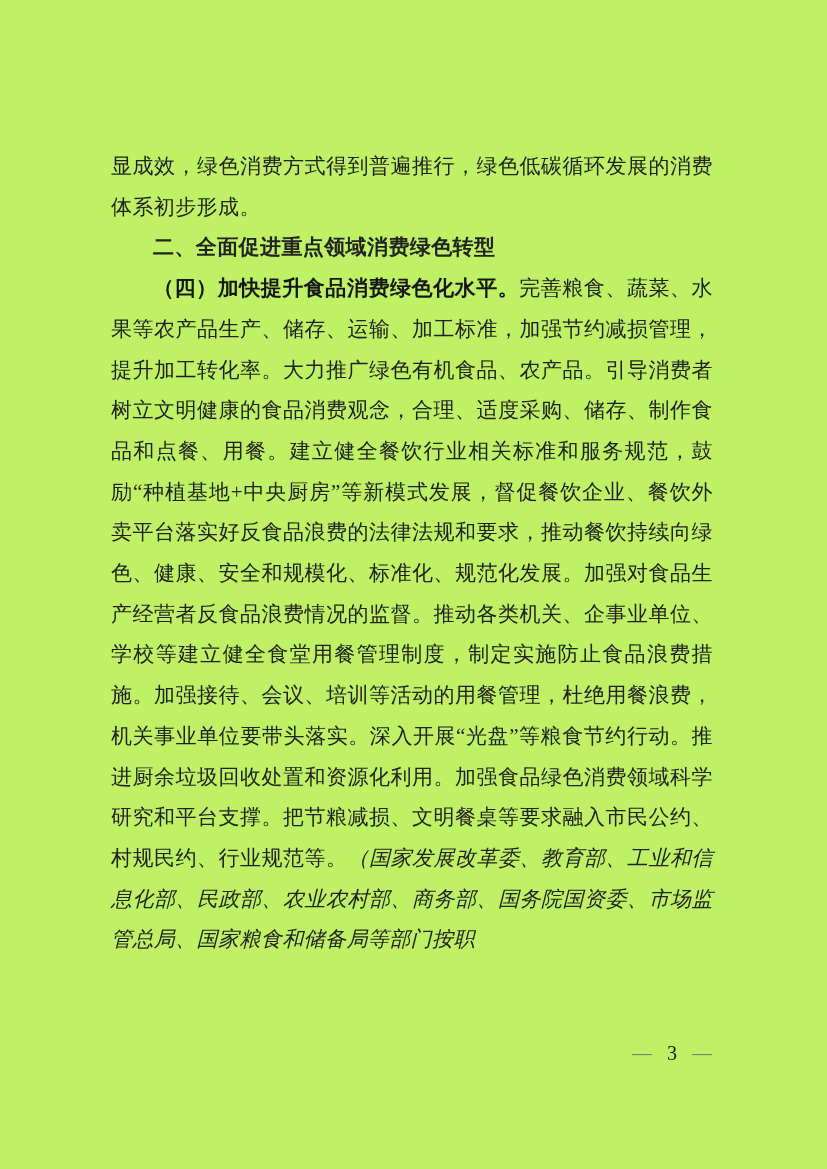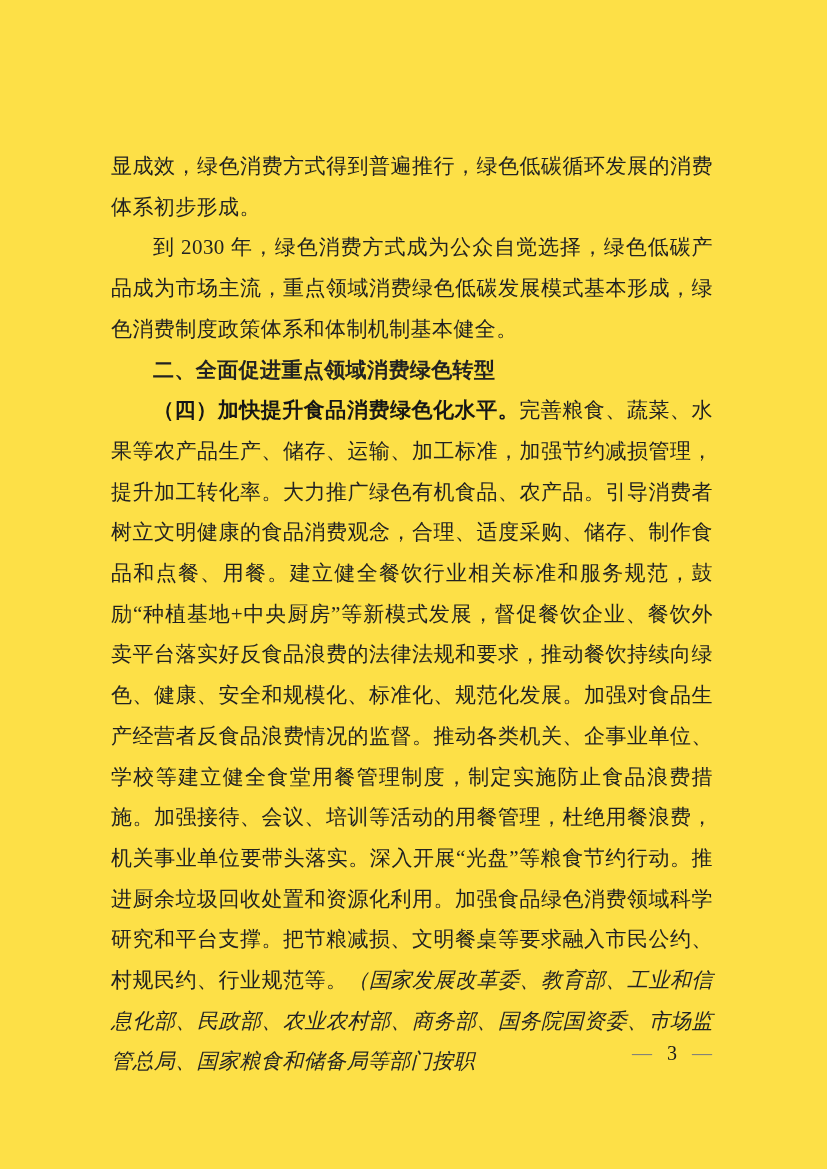--- a/index.html
+++ b/index.html
@@ -5,21 +5,21 @@
   * { margin: 0; padding: 0; box-sizing: border-box; }
 
   html, body {
     background: #e8e8e8;
   }
 
   .page {
     position: relative;
     width: 827px;
     height: 1169px;
-    background: #fde047;
+    background: #bef264;
     margin: 0 auto;
     overflow: hidden;
     font-family: "Liberation Serif", "DejaVu Serif", serif;
   }
 
   .content {
     position: absolute;
     left: 111px;
     top: 146px;
     width: 602px;
@@ -78,21 +78,20 @@
 </style>
 </head>
 <body>
 
 <div class="page">
 
   <div class="content">
 
     <p>显成效，绿色消费方式得到普遍推行，绿色低碳循环发展的消费体系初步形成。</p>
 
-    <p class="indent">到 2030 年，绿色消费方式成为公众自觉选择，绿色低碳产品成为市场主流，重点领域消费绿色低碳发展模式基本形成，绿色消费制度政策体系和体制机制基本健全。</p>
 
     <p class="indent section-heading">二、全面促进重点领域消费绿色转型</p>
 
     <p class="indent"><span class="lead-in">（四）加快提升食品消费绿色化水平。</span><span>完善粮食、蔬菜、水果等农产品生产、储存、运输、加工标准，加强节约减损管理，提升加工转化率。大力推广绿色有机食品、农产品。引导消费者树立文明健康的食品消费观念，合理、适度采购、储存、制作食品和点餐、用餐。建立健全餐饮行业相关标准和服务规范，鼓励“种植基地+中央厨房”等新模式发展，督促餐饮企业、餐饮外卖平台落实好反食品浪费的法律法规和要求，推动餐饮持续向绿色、健康、安全和规模化、标准化、规范化发展。加强对食品生产经营者反食品浪费情况的监督。推动各类机关、企事业单位、学校等建立健全食堂用餐管理制度，制定实施防止食品浪费措施。加强接待、会议、培训等活动的用餐管理，杜绝用餐浪费，机关事业单位要带头落实。深入开展“光盘”等粮食节约行动。推进厨余垃圾回收处置和资源化利用。加强食品绿色消费领域科学研究和平台支撑。把节粮减损、文明餐桌等要求融入市民公约、村规民约、行业规范等。</span><span class="kaiti">（国家发展改革委、教育部、工业和信息化部、民政部、农业农村部、商务部、国务院国资委、市场监管总局、国家粮食和储备局等部门按职</span></p>
 
   </div>
 
   <div class="footer">
     <span class="dash">—</span>
     <span class="num">3</span>

